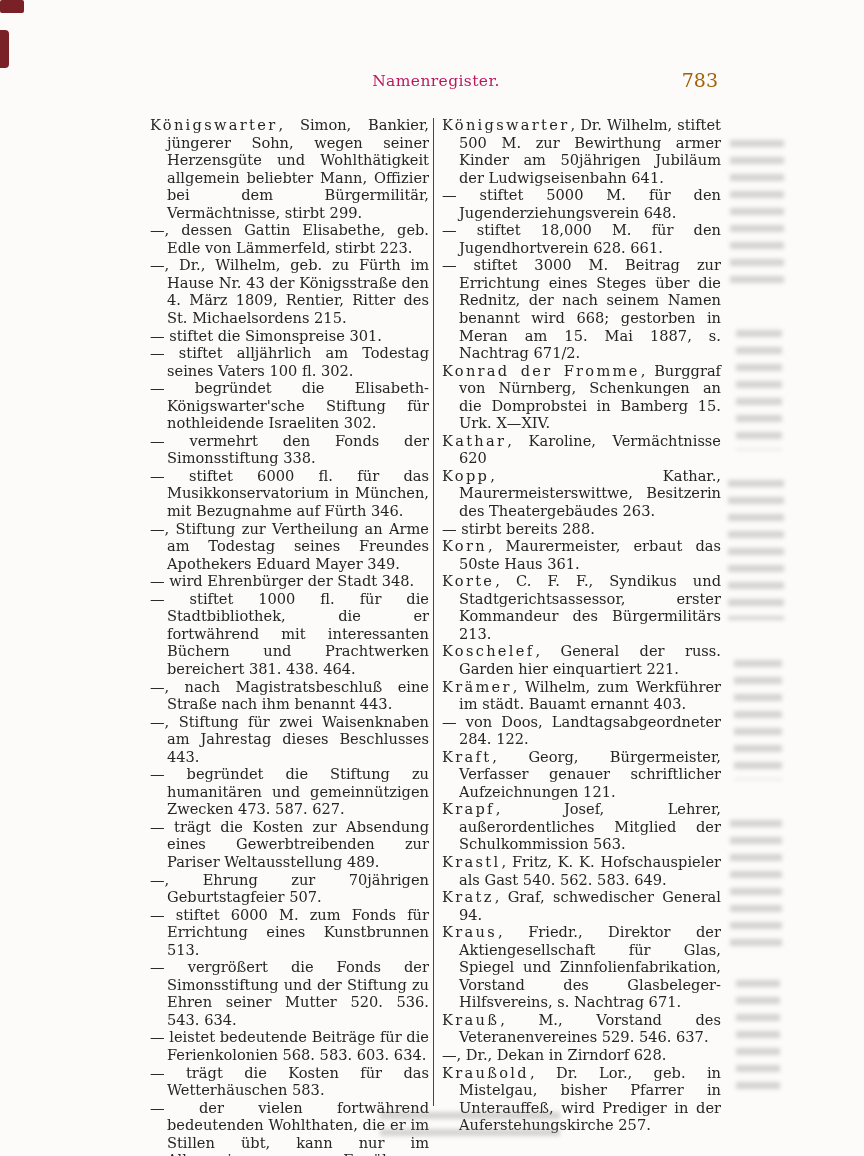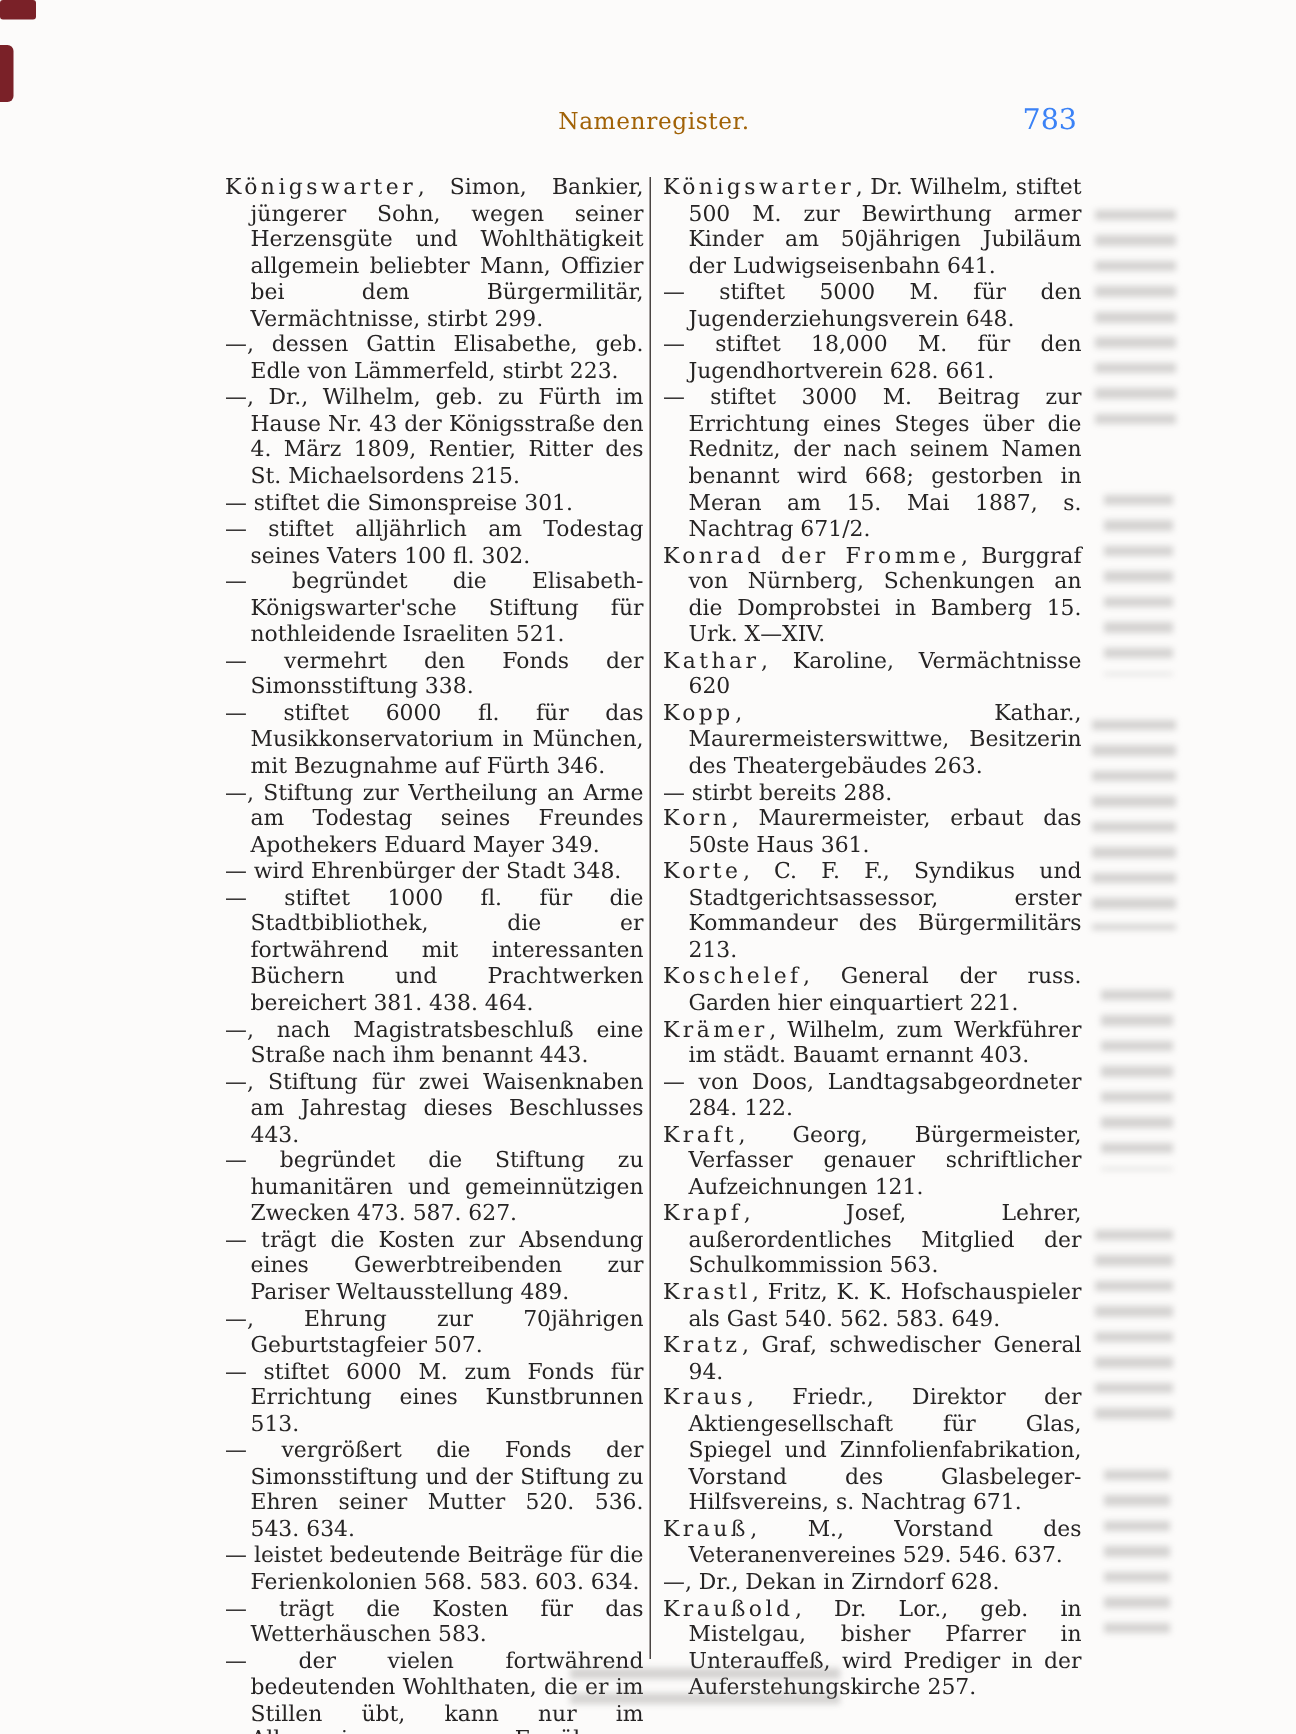--- a/index.html
+++ b/index.html
@@ -23,28 +23,28 @@
     top: 72px;
     width: 572px;
     height: 22px;
   }
   #running-title {
     position: absolute;
     left: 0; right: 0;
     text-align: center;
     font-size: 15.5px;
     letter-spacing: 0.4px;
-    color: #a16207;
+    color: #be185d;
   }
   #page-number {
     position: absolute;
     right: 4px;
     top: -3px;
     font-size: 19px;
-    color: #3b82f6;
+    color: #a16207;
   }
   
   .column {
     position: absolute;
     top: 116px;
     width: 279px;
     text-align: justify;
     font-size: 14.6px;
     line-height: 17.55px;
     overflow-wrap: break-word;
@@ -103,21 +103,21 @@
   </div>
 
   <div id="column-rule" style="background: rgb(74, 69, 67);"></div>
 
   <div id="col-left" class="column">
       <p class="entry"><span class="head">Königswarter</span><span>, Simon, Bankier, jüngerer Sohn, wegen seiner Herzensgüte und Wohlthätigkeit allgemein beliebter Mann, Offizier bei dem Bürgermilitär, Vermächtnisse, stirbt 299.</span></p>
       <p class="entry"><span>—, dessen Gattin Elisabethe, geb. Edle von Lämmerfeld, stirbt 223.</span></p>
       <p class="entry"><span>—, Dr., Wilhelm, geb. zu Fürth im Hause Nr. 43 der Königsstraße den 4. März 1809, Rentier, Ritter des St. Michaelsordens 215.</span></p>
       <p class="entry"><span>— stiftet die Simonspreise 301.</span></p>
       <p class="entry"><span>— stiftet alljährlich am Todestag seines Vaters 100 fl. 302.</span></p>
-      <p class="entry"><span>— begründet die Elisabeth-Königswarter'sche Stiftung für nothleidende Israeliten 521.</span></p>
+      <p class="entry"><span>— begründet die Elisabeth-Königswarter'sche Stiftung für nothleidende Israeliten 302.</span></p>
       <p class="entry"><span>— vermehrt den Fonds der Simonsstiftung 338.</span></p>
       <p class="entry"><span>— stiftet 6000 fl. für das Musikkonservatorium in München, mit Bezugnahme auf Fürth 346.</span></p>
       <p class="entry"><span>—, Stiftung zur Vertheilung an Arme am Todestag seines Freundes Apothekers Eduard Mayer 349.</span></p>
       <p class="entry"><span>— wird Ehrenbürger der Stadt 348.</span></p>
       <p class="entry"><span>— stiftet 1000 fl. für die Stadtbibliothek, die er fortwährend mit interessanten Büchern und Prachtwerken bereichert 381. 438. 464.</span></p>
       <p class="entry"><span>—, nach Magistratsbeschluß eine Straße nach ihm benannt 443.</span></p>
       <p class="entry"><span>—, Stiftung für zwei Waisenknaben am Jahrestag dieses Beschlusses 443.</span></p>
       <p class="entry"><span>— begründet die Stiftung zu humanitären und gemeinnützigen Zwecken 473. 587. 627.</span></p>
       <p class="entry"><span>— trägt die Kosten zur Absendung eines Gewerbtreibenden zur Pariser Weltausstellung 489.</span></p>
       <p class="entry"><span>—, Ehrung zur 70jährigen Geburtstagfeier 507.</span></p>

